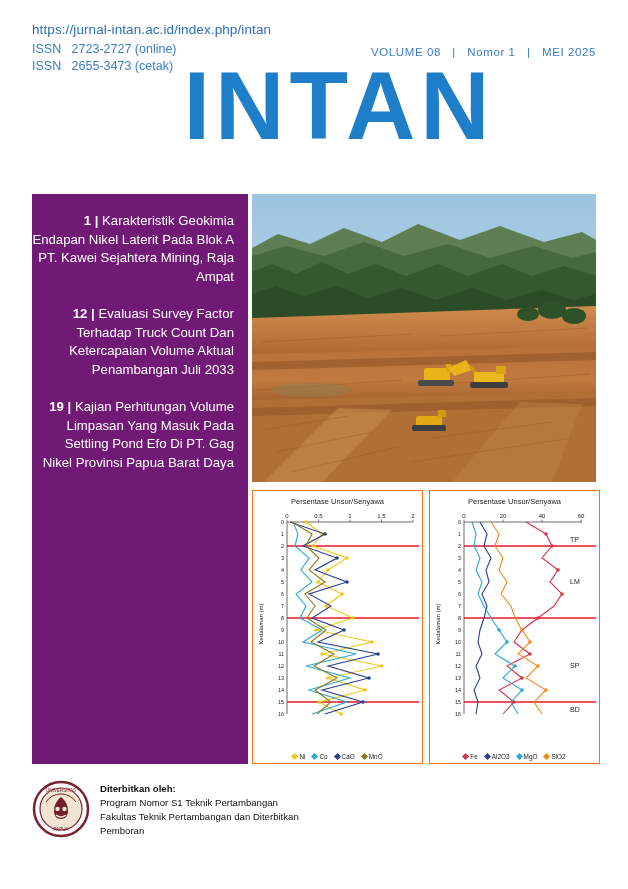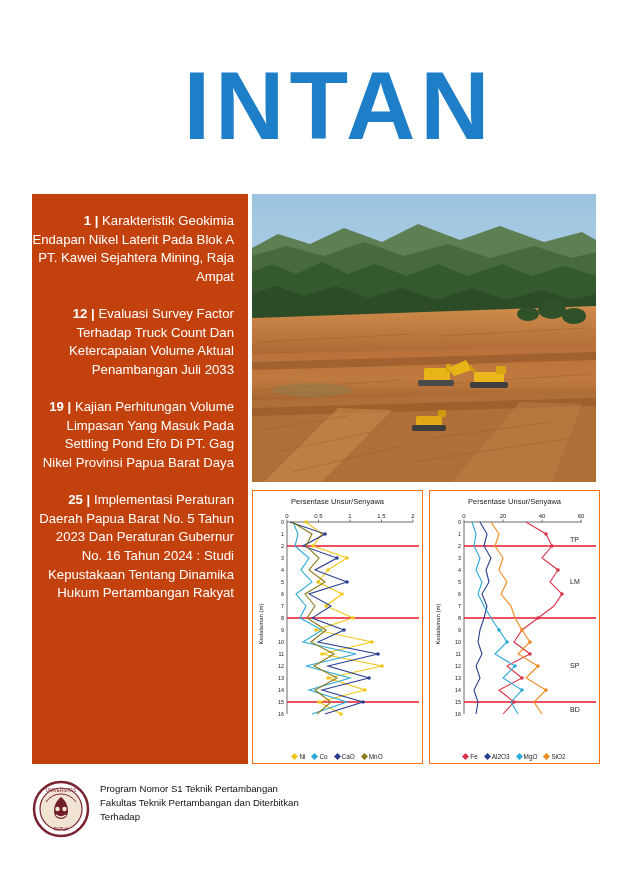--- a/index.html
+++ b/index.html
@@ -60,21 +60,21 @@
     letter-spacing: 5px;
     color: #1f7ec8;
     text-indent: 46px;
   }
 
   
   .toc-panel {
     position: absolute;
     left: 32px; top: 194px;
     width: 216px; height: 570px;
-    background: #c2410c;
+    background: #701a75;
     padding: 18px 14px 10px 0;
   }
   .toc-item {
     color: #ffffff;
     text-align: right;
     font-size: 13.2px;
     line-height: 1.42;
     margin-bottom: 18px;
   }
   .toc-item .num {
@@ -151,43 +151,46 @@
     color: #111;
     padding-top: 4px;
   }
   .pub .lbl { font-weight: bold; }
 </style>
 </head>
 <body>
 
 <div class="page">
 
+  <div class="header">
+    <div class="url">https://jurnal-intan.ac.id/index.php/intan</div>
+    <div class="issn-block">
+      <div class="issn-line">ISSN   2723-2727 (online)</div>
+      <div class="issn-line">ISSN   2655-3473 (cetak)</div>
+    </div>
+    <div class="volinfo">VOLUME 08   |   Nomor 1   |   MEI 2025</div>
+  </div>
 
   <div class="masthead">INTAN</div>
 
   <div class="toc-panel">
     <div class="toc-item">
       <span class="num">1</span>
       <span class="sep">|</span>
       <span>Karakteristik Geokimia Endapan Nikel Laterit Pada Blok A PT. Kawei Sejahtera Mining, Raja Ampat</span>
     </div>
     <div class="toc-item">
       <span class="num">12</span>
       <span class="sep">|</span>
       <span>Evaluasi Survey Factor Terhadap Truck Count Dan Ketercapaian Volume Aktual Penambangan Juli 2033</span>
     </div>
     <div class="toc-item">
       <span class="num">19</span>
       <span class="sep">|</span>
       <span>Kajian Perhitungan Volume Limpasan Yang Masuk Pada Settling Pond Efo Di PT. Gag Nikel Provinsi Papua Barat Daya</span>
-    </div>
-    <div class="toc-item">
-      <span class="num">25</span>
-      <span class="sep">|</span>
-      <span>Implementasi Peraturan Daerah Papua Barat No. 5 Tahun 2023 Dan Peraturan Gubernur No. 16 Tahun 2024 : Studi Kepustakaan Tentang Dinamika Hukum Pertambangan Rakyat</span>
     </div>
   </div>
 
   <div class="photo">
     <svg width="344" height="288" viewBox="0 0 344 288" xmlns="http://www.w3.org/2000/svg">
       <defs>
         <linearGradient id="sky" x1="0" y1="0" x2="0" y2="1">
           <stop offset="0%" stop-color="#9cc4e0"></stop>
           <stop offset="100%" stop-color="#d7e6ef"></stop>
         </linearGradient>
@@ -476,19 +479,20 @@
         <path d="M29 17 C24 21 22 26 22 31 C22 36 25 39 29 39 C33 39 36 36 36 31 C36 26 34 21 29 17 Z" fill="#6f1f2c"></path>
         <circle cx="25.5" cy="29" r="2.2" fill="#f2e4d2"></circle>
         <circle cx="32.5" cy="29" r="2.2" fill="#f2e4d2"></circle>
         <path d="M24 35 Q29 39 34 35" stroke="#f2e4d2" stroke-width="1.4" fill="none"></path>
         <path d="M14 22 A18 18 0 0 1 44 22" stroke="#7a2330" stroke-width="1" fill="none"></path>
         <text x="29" y="12" font-size="4.6" fill="#7a2330" text-anchor="middle" font-family="Liberation Sans, sans-serif">UNIVERSITAS</text>
         <text x="29" y="51" font-size="4.6" fill="#7a2330" text-anchor="middle" font-family="Liberation Sans, sans-serif">PAPUA</text>
       </svg>
     </div>
     <div class="pub">
+      <div class="lbl">Diterbitkan oleh:</div>
       <div>Program Nomor S1 Teknik Pertambangan</div>
       <div>Fakultas Teknik Pertambangan dan Diterbitkan</div>
-      <div>Terhadap</div>
+      <div>Pemboran</div>
     </div>
   </div>
 
 </div>
 
 </body></html>

